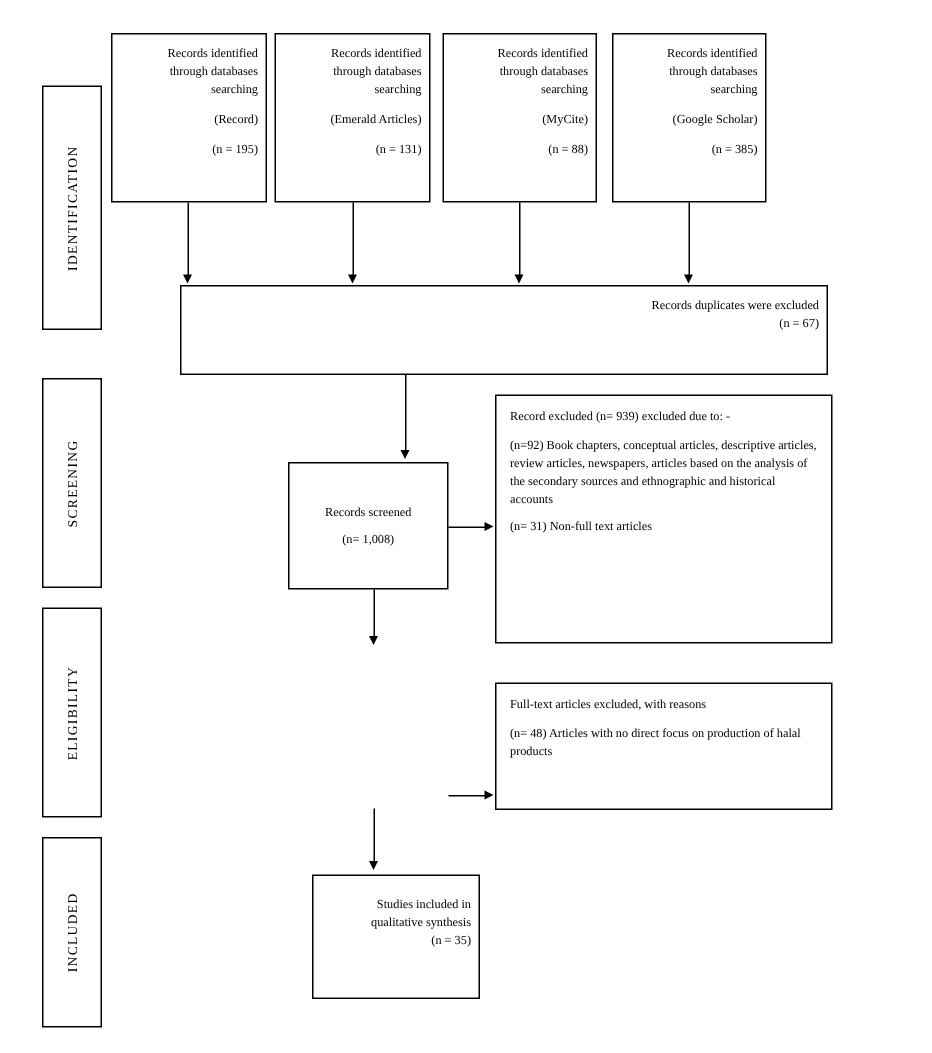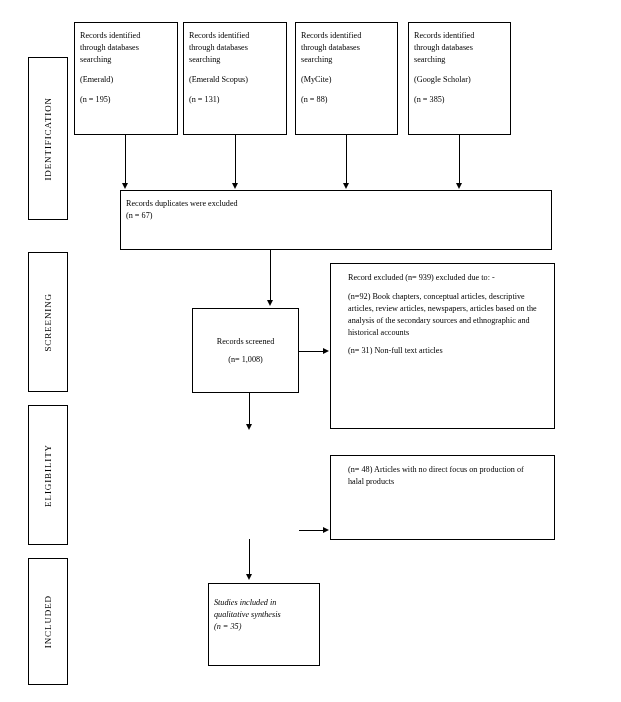--- a/index.html
+++ b/index.html
@@ -49,26 +49,26 @@
     display: flex;
     flex-direction: column;
     align-items: center;
     justify-content: center;
     text-align: right;
     padding: 5px 4px;
   }
   .node.topcenter {
     display: flex;
     flex-direction: column;
-    align-items: flex-start;
+    align-items: flex-end;
     text-align: center;
     padding: 7px 5px;
   }
   .node.left {
-    padding: 8px 17px;
+    padding: 8px 9px;
     text-align: left;
   }
   .node .ln { display: block; }
   .node .gap { height: 8px; }
   .node .gap-sm { height: 6px; }
   .para { margin: 0 0 7px 0; }
   .para:last-child { margin-bottom: 0; }
 
   
   .vline {
@@ -117,31 +117,31 @@
 
   <div class="stage-box" style="left:28px; top:558px; width:40px; height:127px;">
     <span class="stage-label">INCLUDED</span>
   </div>
 
   <div class="node topcenter" style="left:74px; top:22px; width:104px; height:113px;">
     <span class="ln">Records identified</span>
     <span class="ln">through databases</span>
     <span class="ln">searching</span>
     <span class="gap"></span>
-    <span class="ln">(Emerald)</span>
+    <span class="ln">(Record)</span>
     <span class="gap"></span>
     <span class="ln">(n = 195)</span>
   </div>
 
   <div class="node topcenter" style="left:183px; top:22px; width:104px; height:113px;">
     <span class="ln">Records identified</span>
     <span class="ln">through databases</span>
     <span class="ln">searching</span>
     <span class="gap"></span>
-    <span class="ln">(Emerald Scopus)</span>
+    <span class="ln">(Emerald Articles)</span>
     <span class="gap"></span>
     <span class="ln">(n = 131)</span>
   </div>
 
   <div class="node topcenter" style="left:295px; top:22px; width:103px; height:113px;">
     <span class="ln">Records identified</span>
     <span class="ln">through databases</span>
     <span class="ln">searching</span>
     <span class="gap"></span>
     <span class="ln">(MyCite)</span>
@@ -195,26 +195,27 @@
   </div>
 
   <div class="vline" style="left:249px; top:393px; height:33px;"></div>
   <div class="arrow-down" style="left:246px; top:424px;"></div>
 
 
   <div class="hline" style="left:299px; top:530px; width:25px;"></div>
   <div class="arrow-right" style="left:323px; top:527px;"></div>
 
   <div class="node left" style="left:330px; top:455px; width:225px; height:85px;">
+    <p class="para">Full-text articles excluded, with reasons</p>
     <p class="para">(n= 48) Articles with no direct focus on production of halal products</p>
   </div>
 
   <div class="vline" style="left:249px; top:539px; height:37px;"></div>
   <div class="arrow-down" style="left:246px; top:574px;"></div>
 
-  <div class="node topcenter" style="left:208px; top:583px; width:112px; height:83px;font-style:italic;">
+  <div class="node topcenter" style="left:208px; top:583px; width:112px; height:83px;">
     <span class="gap-sm"></span>
     <span class="ln">Studies included in</span>
     <span class="ln">qualitative synthesis</span>
     <span class="ln">(n = 35)</span>
   </div>
 
 </div>
 
 </body></html>

